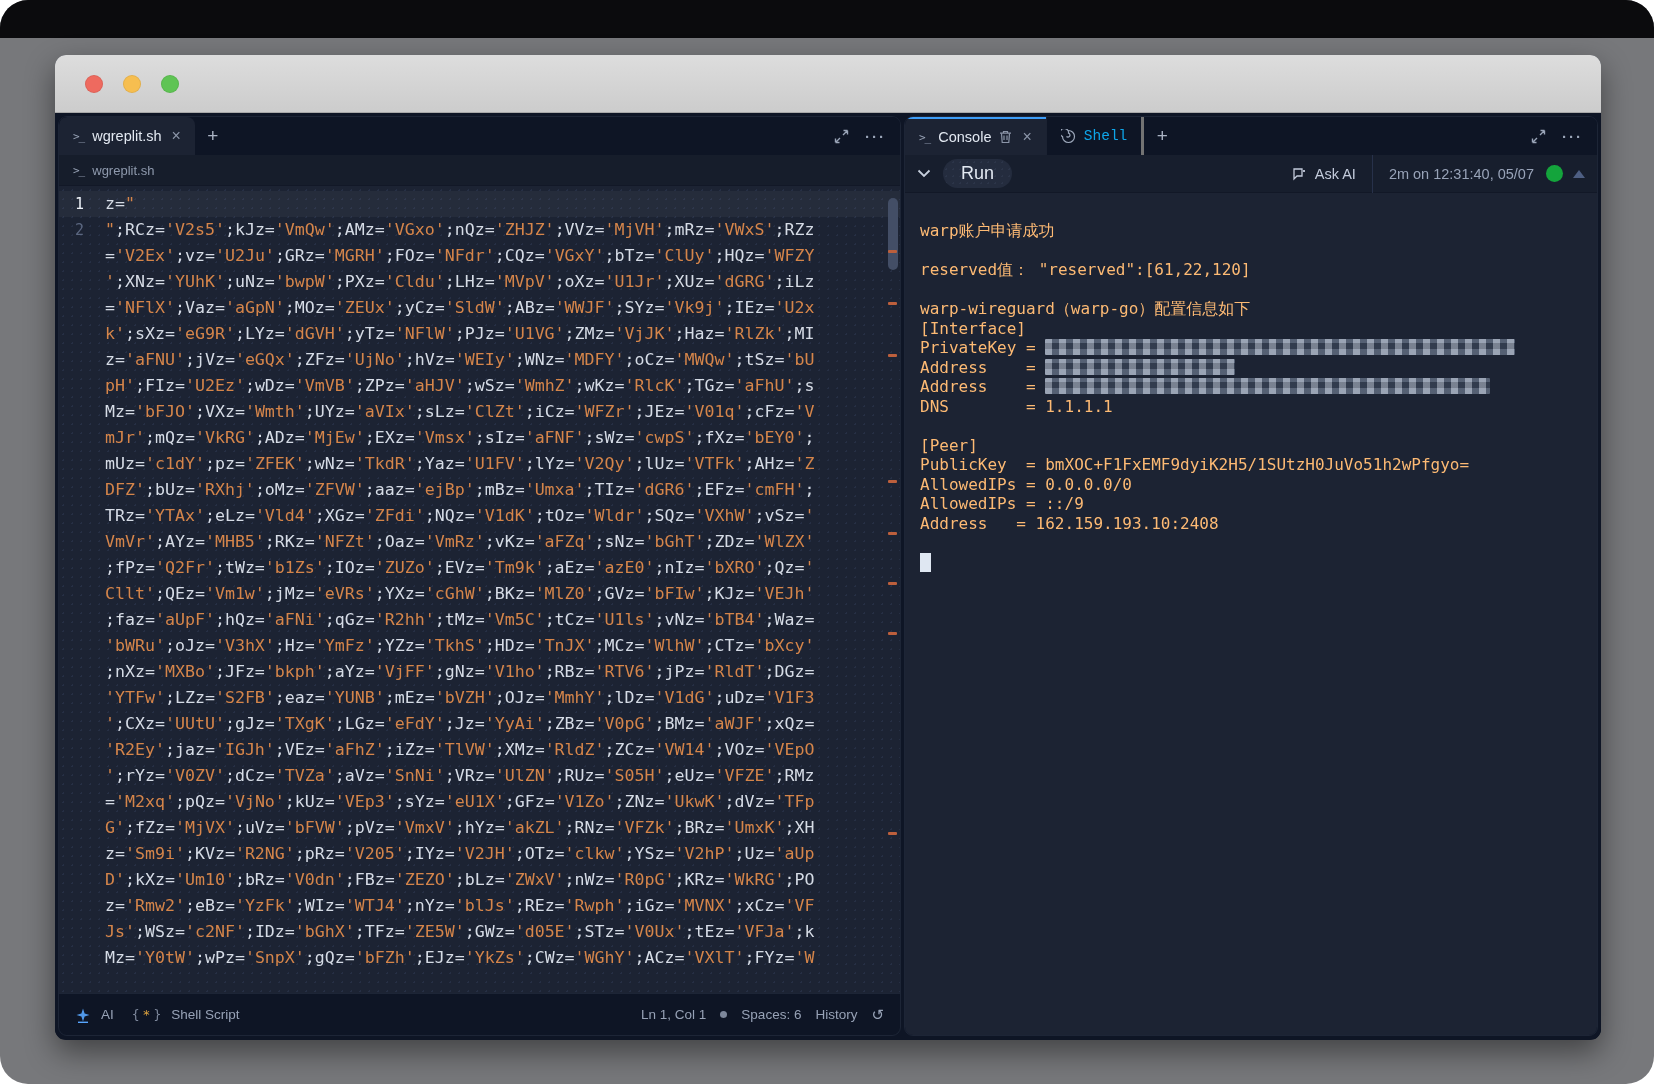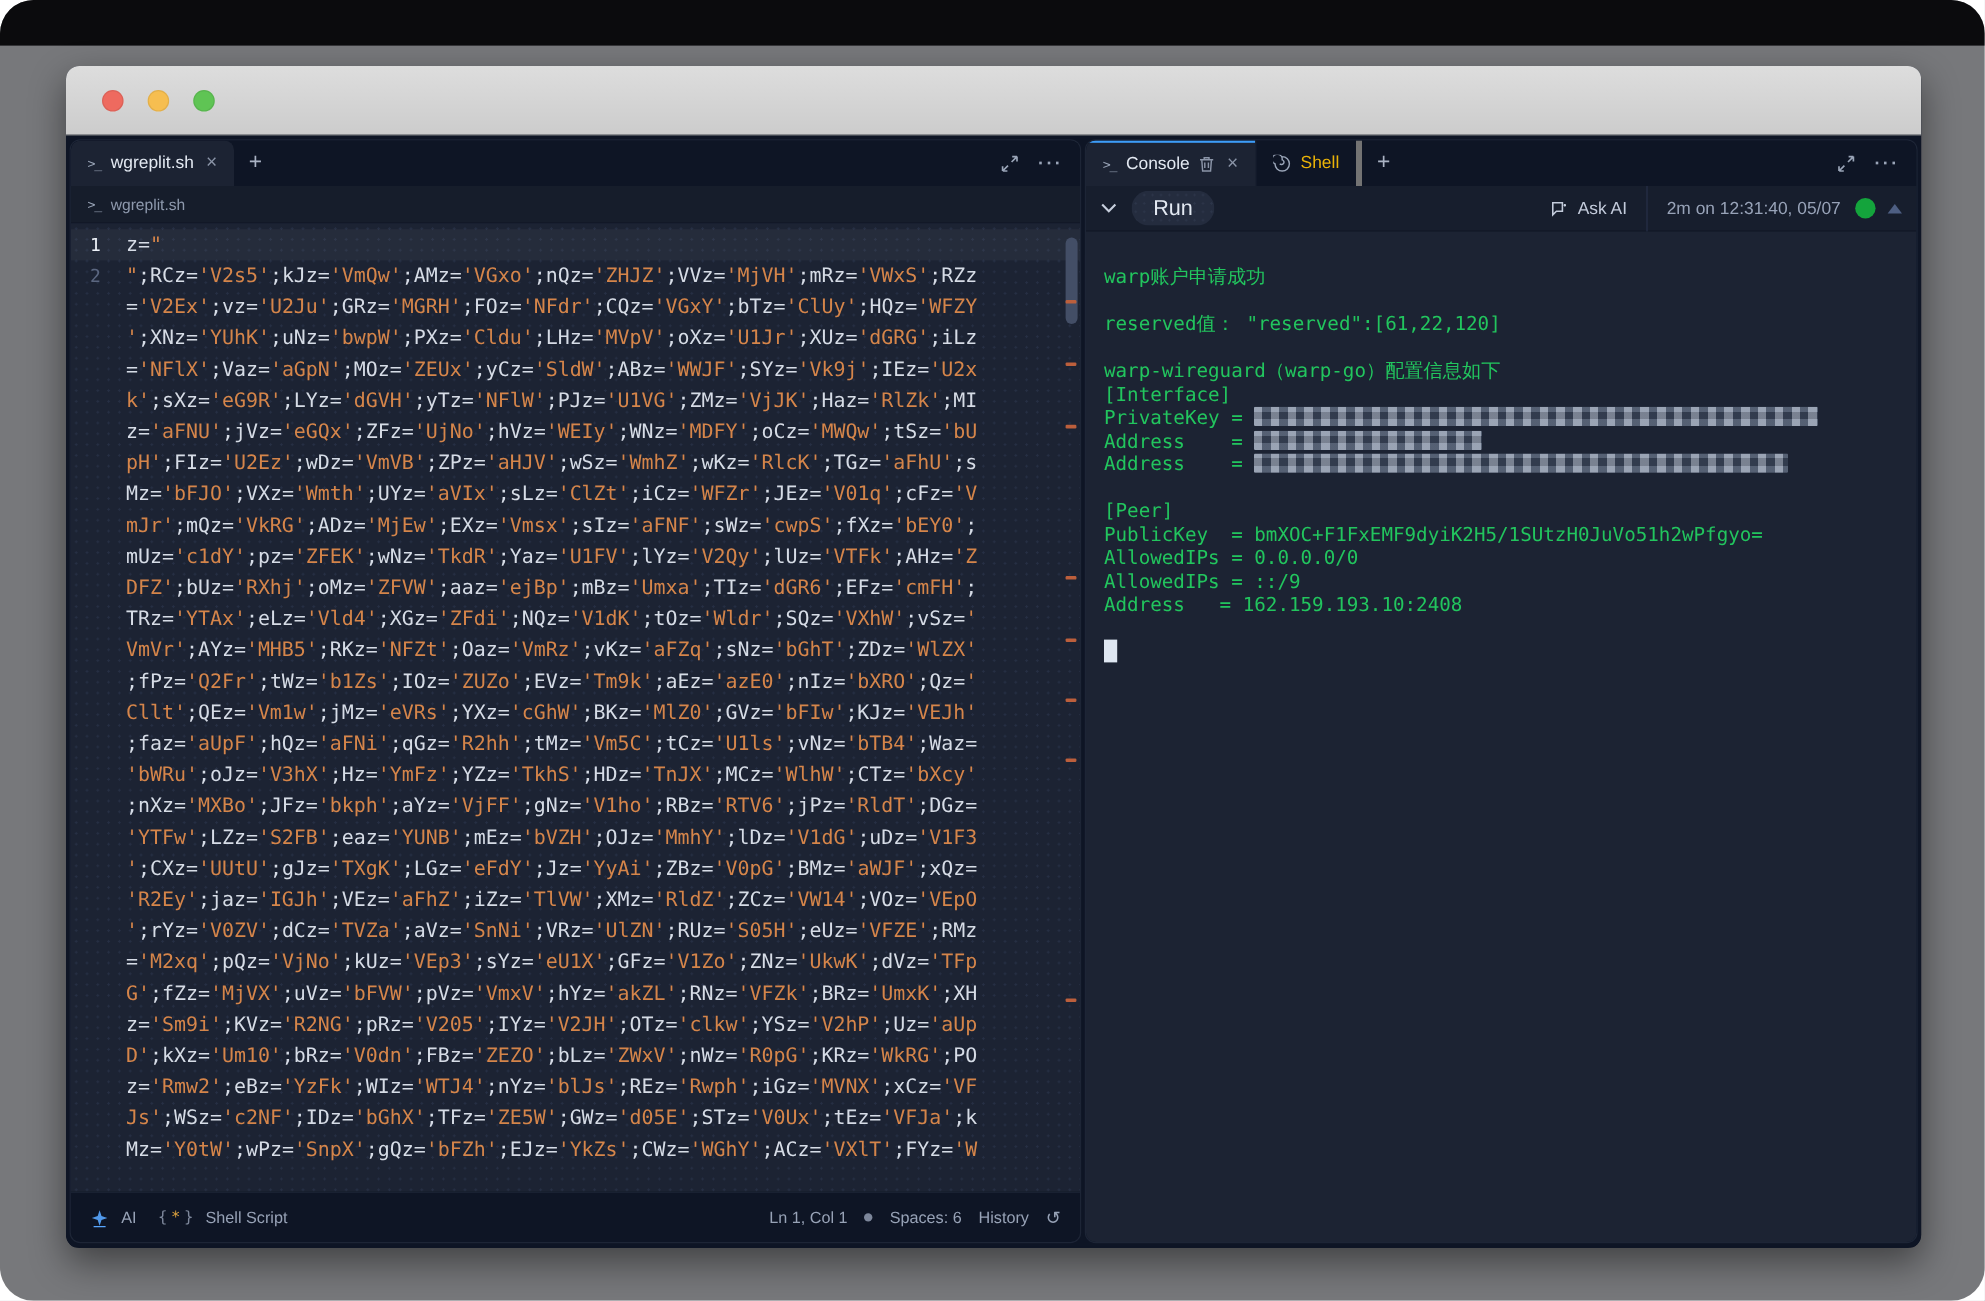--- a/index.html
+++ b/index.html
@@ -23,21 +23,21 @@
   .pane{display:flex;flex-direction:column;border-radius:8px;overflow:hidden;background:#0e1525;
         outline:1px solid #1d2536;}
   .pane.left{width:841px;flex:none;}
   .pane.right{flex:1;}
 
   
   .tabbar{height:38px;flex:none;display:flex;align-items:stretch;background:#0e1525;position:relative;}
   .tab{display:flex;align-items:center;gap:8px;padding:0 14px;font-size:14.5px;color:#e3e9f2;}
   .tab.active-editor{background:#1c2333;border-radius:8px 8px 0 0;}
   .tab.active-console{background:#1c2333;border-top:2px solid #3d9df8;}
-  .tab.inactive{color:#eab308;border-right:5px solid #737373;border-left:1px solid #1b2232;}
+  .tab.inactive{color:#0ea5e9;border-right:3px solid #737373;border-left:1px solid #1b2232;font-family:Liberation Mono, monospace;}
   .tab-close{color:#8b95a8;font-size:16px;margin-left:2px;cursor:default;}
   .newtab{width:36px;display:flex;align-items:center;justify-content:center;color:#aab3c4;font-size:19px;}
   .tabbar-spacer{flex:1;}
   .paneicons{display:flex;align-items:center;gap:16px;padding-right:14px;}
   .ellipsis{color:#9aa5b8;font-size:15px;letter-spacing:2px;font-weight:bold;}
   .prompt-glyph{font-family:"DejaVu Sans Mono",monospace;font-size:11px;color:#9aa5b8;letter-spacing:-1px;}
   .icon-svg{display:block;}
 
   
   .breadcrumb{height:31px;flex:none;display:flex;align-items:center;gap:8px;padding:0 14px;
@@ -78,21 +78,21 @@
   .askai{display:flex;align-items:center;gap:8px;color:#c3cbdb;font-size:14.5px;padding-right:16px;}
   .session{display:flex;align-items:center;gap:12px;border-left:1px solid #27314a;
            padding-left:16px;height:38px;color:#98a3b8;font-size:14.5px;}
   .green-dot{width:17px;height:17px;border-radius:50%;background:#14a43c;}
   .tri-up{width:0;height:0;border-left:6px solid transparent;border-right:6px solid transparent;
           border-bottom:8px solid #4e5f83;margin-left:10px;}
 
   
   .output{flex:1;background:#1c2333;padding:28px 0 0 15px;overflow:hidden;}
   .console-line{font-family:"DejaVu Sans Mono",monospace;font-size:16px;line-height:19.5px;height:19.5px;
-                color:#22c55e;white-space:pre;}
+                color:#fdba74;white-space:pre;}
   .console-gap{height:19.5px;}
   .redacted{display:inline-block;height:16px;vertical-align:-2px;border-radius:1px;background-color:#525d6e;
     background-image:repeating-linear-gradient(90deg,rgba(230,235,245,.35) 0 7px,rgba(20,28,45,.30) 7px 14px),
                      repeating-linear-gradient(0deg,rgba(160,175,200,.40) 0 6px,rgba(40,50,70,.45) 6px 12px);}
   .cursor{display:inline-block;width:11px;height:19px;background:#dfe7f2;vertical-align:text-bottom;}
 </style>
 </head>
 <body>
 
 <div class="canvas">
@@ -370,20 +370,21 @@
         <div class="output">
             <div class="console-line"><span>warp账户申请成功</span></div>
             <div class="console-gap" style="height: 19.5px;"></div>
             <div class="console-line"><span>reserved值： "reserved":[61,22,120]</span></div>
             <div class="console-gap" style="height: 19.5px;"></div>
             <div class="console-line"><span>warp-wireguard（warp-go）配置信息如下</span></div>
             <div class="console-line"><span>[Interface]</span></div>
             <div class="console-line"><span>PrivateKey = </span><span class="redacted" style="width: 470px;"></span></div>
             <div class="console-line"><span>Address    = </span><span class="redacted" style="width: 190px;"></span></div>
             <div class="console-line"><span>Address    = </span><span class="redacted" style="width: 445px;"></span></div>
+            <div class="console-line"><span>DNS        = 1.1.1.1</span></div>
             <div class="console-gap" style="height: 19.5px;"></div>
             <div class="console-line"><span>[Peer]</span></div>
             <div class="console-line"><span>PublicKey  = bmXOC+F1FxEMF9dyiK2H5/1SUtzH0JuVo51h2wPfgyo=</span></div>
             <div class="console-line"><span>AllowedIPs = 0.0.0.0/0</span></div>
             <div class="console-line"><span>AllowedIPs = ::/9</span></div>
             <div class="console-line"><span>Address   = 162.159.193.10:2408</span></div>
             <div class="console-gap" style="height: 19.5px;"></div>
             <div class="console-line"><span></span><span class="cursor"></span></div>
           </div>
       </div>

